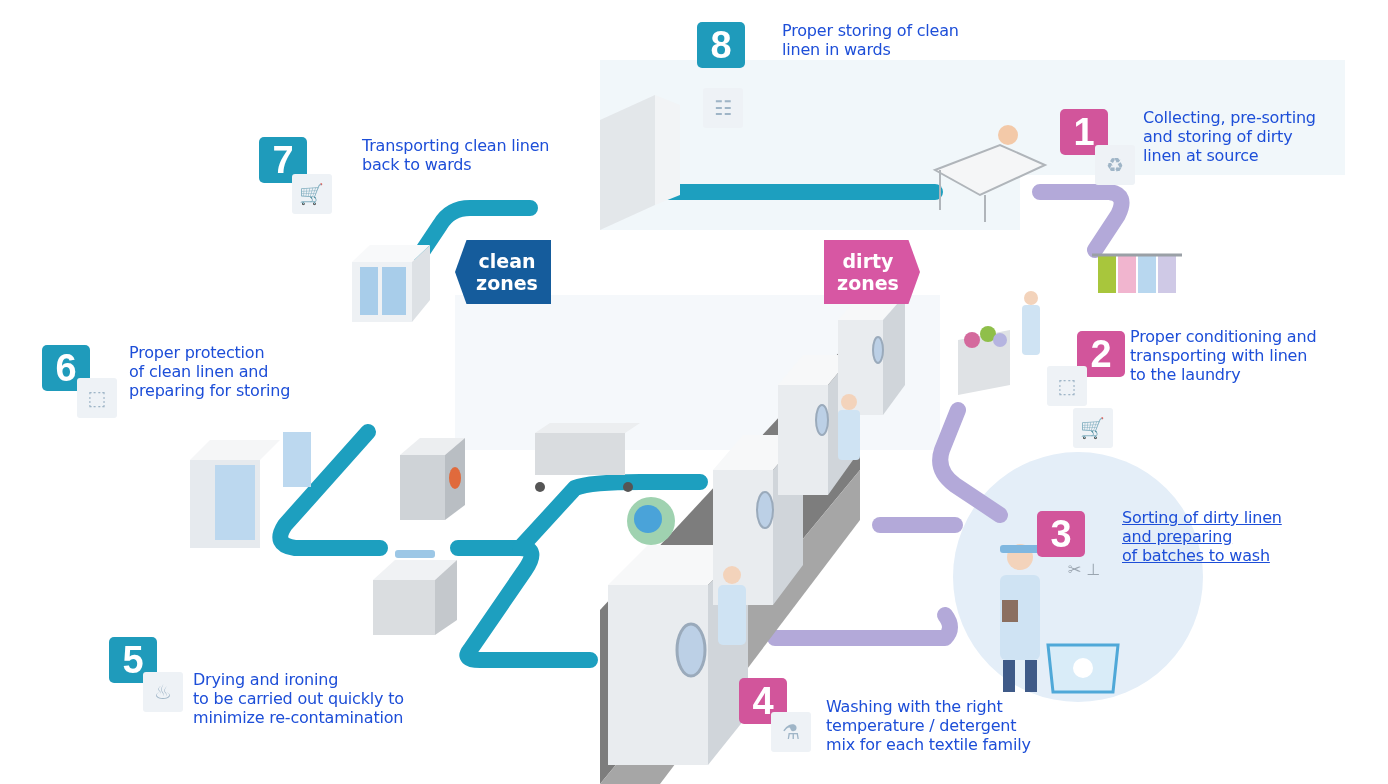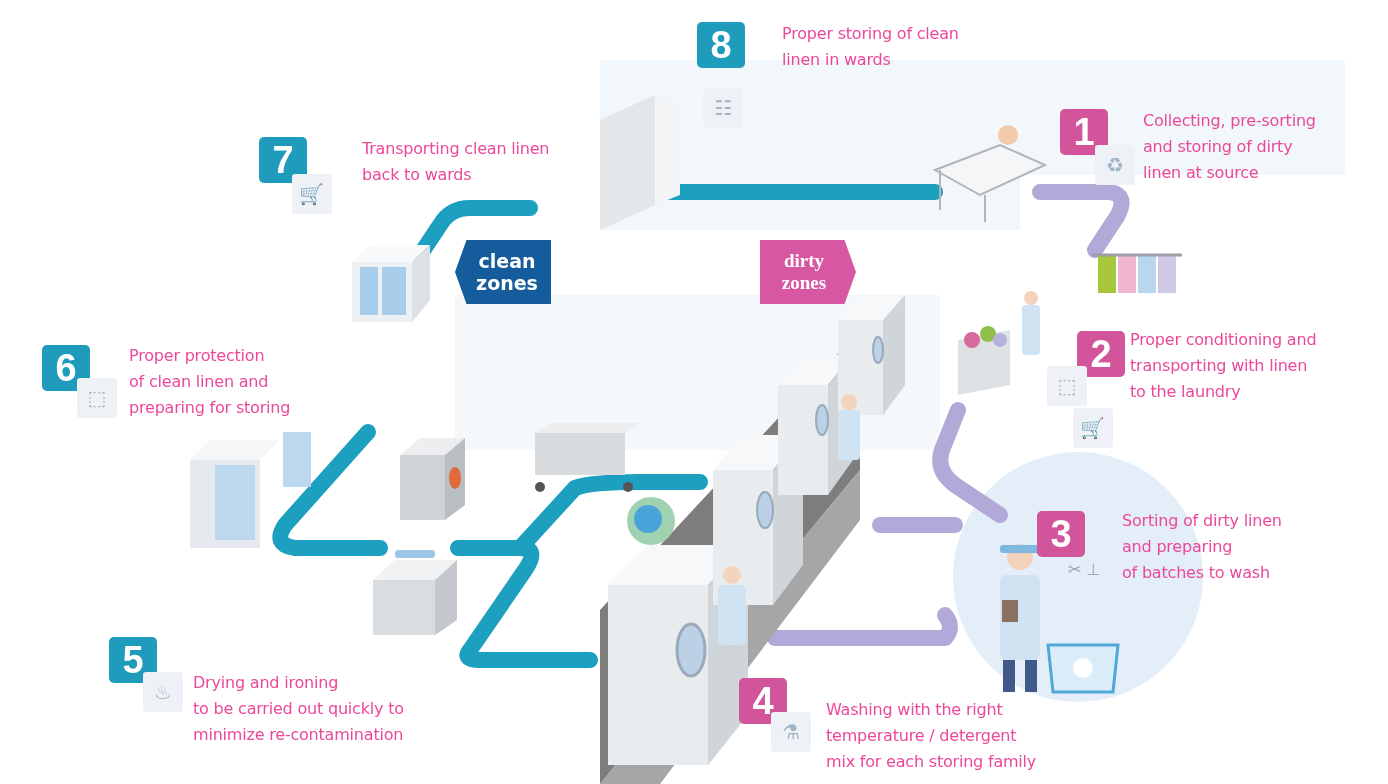--- a/index.html
+++ b/index.html
@@ -2,21 +2,21 @@
 <html><head>
 <meta charset="utf-8">
 <style>
   html, body { margin:0; padding:0; }
   body { width:1388px; height:784px; overflow:hidden; background:#ffffff; position:relative; font-family:"DejaVu Sans", sans-serif; color:#3d3d3d; }
   .abs { position:absolute; }
   #scene { position:absolute; left:0; top:0; width:1388px; height:784px; }
   .step-badge { position:absolute; width:48px; height:46px; border-radius:5px; color:#fff; font-family:"Liberation Sans", sans-serif; font-weight:bold; font-size:38px; line-height:46px; text-align:center; }
   .badge-clean { background:#1f9bbb; }
   .badge-dirty { background:#d2559b; }
-  .step-text { position:absolute; font-family:"DejaVu Sans", sans-serif; font-size:16px; line-height:26px; color:#ec4899; white-space:pre-line; letter-spacing:-0.2px; }
+  .step-text { position:absolute; font-family:"DejaVu Sans", sans-serif; font-size:16px; line-height:19px; color:#1d4ed8; white-space:pre-line; letter-spacing:-0.2px; }
   .mini-icon { position:absolute; width:40px; height:40px; background:#eef2f6; border-radius:3px; display:flex; align-items:center; justify-content:center; color:#9fb5c7; font-size:20px; }
   .zone-tag { position:absolute; width:96px; height:64px; color:#fff; font-family:"DejaVu Sans", sans-serif; font-size:19px; line-height:22px; font-weight:bold; text-align:center; display:flex; align-items:center; justify-content:center; white-space:pre-line; }
   .zone-clean { background:#155c9c; clip-path:polygon(12% 0,100% 0,100% 100%,12% 100%,0 50%); padding-left:8px; box-sizing:border-box; }
   .zone-dirty { background:#d757a3; clip-path:polygon(0 0,88% 0,100% 50%,88% 100%,0 100%); padding-right:8px; box-sizing:border-box; }
 </style>
 </head>
 <body>
 
 <svg id="scene" viewBox="0 0 1388 784" xmlns="http://www.w3.org/2000/svg">
 
@@ -150,21 +150,21 @@
   <g>
     <polygon points="535,433 625,433 625,475 535,475" fill="#d9dcdf"></polygon>
     <polygon points="535,433 550,423 640,423 625,433" fill="#eceef0"></polygon>
     <circle cx="540" cy="487" r="5" fill="#555"></circle>
     <circle cx="628" cy="487" r="5" fill="#555"></circle>
   </g>
 </svg>
 
 <div class="zone-tag zone-clean abs" style="left:455px;top:240px;">clean
 zones</div>
-<div class="zone-tag zone-dirty abs" style="left:760px;top:240px;font-family:Liberation Serif, serif;">dirty
+<div class="zone-tag zone-dirty abs" style="left:824px;top:240px;">dirty
 zones</div>
 
 <div class="step-badge badge-clean" style="left:697px;top:22px;">8</div>
 <div class="step-text" style="left:782px;top:21px;">Proper storing of clean
 linen in wards</div>
 <div class="mini-icon" style="left:703px;top:88px;">☷</div>
 
 <div class="step-badge badge-dirty" style="left:1060px;top:109px;">1</div>
 <div class="step-text" style="left:1143px;top:108px;">Collecting, pre-sorting
 and storing of dirty
@@ -183,28 +183,28 @@
 <div class="mini-icon" style="left:77px;top:378px;">⬚</div>
 
 <div class="step-badge badge-dirty" style="left:1077px;top:331px;">2</div>
 <div class="step-text" style="left:1130px;top:327px;">Proper conditioning and
 transporting with linen
 to the laundry</div>
 <div class="mini-icon" style="left:1047px;top:366px;">⬚</div>
 <div class="mini-icon" style="left:1073px;top:408px;">🛒</div>
 
 <div class="step-badge badge-dirty" style="left:1037px;top:511px;">3</div>
-<div class="step-text" style="left:1122px;top:508px;">Sorting of dirty linen
+<div class="step-text" style="left:1122px;top:508px;text-decoration:underline;">Sorting of dirty linen
 and preparing
 of batches to wash</div>
 <div class="abs" style="left:1068px;top:560px;color:#9aa5b0;font-size:16px;">✂ ⊥</div>
 
 <div class="step-badge badge-clean" style="left:109px;top:637px;">5</div>
 <div class="step-text" style="left:193px;top:634px;margin-top:36px;">Drying and ironing
 to be carried out quickly to
 minimize re-contamination</div>
 <div class="mini-icon" style="left:143px;top:672px;">♨</div>
 
 <div class="step-badge badge-dirty" style="left:739px;top:678px;">4</div>
 <div class="step-text" style="left:826px;top:697px;">Washing with the right
 temperature / detergent
-mix for each storing family</div>
+mix for each textile family</div>
 <div class="mini-icon" style="left:771px;top:712px;">⚗</div>
 
 </body></html>

